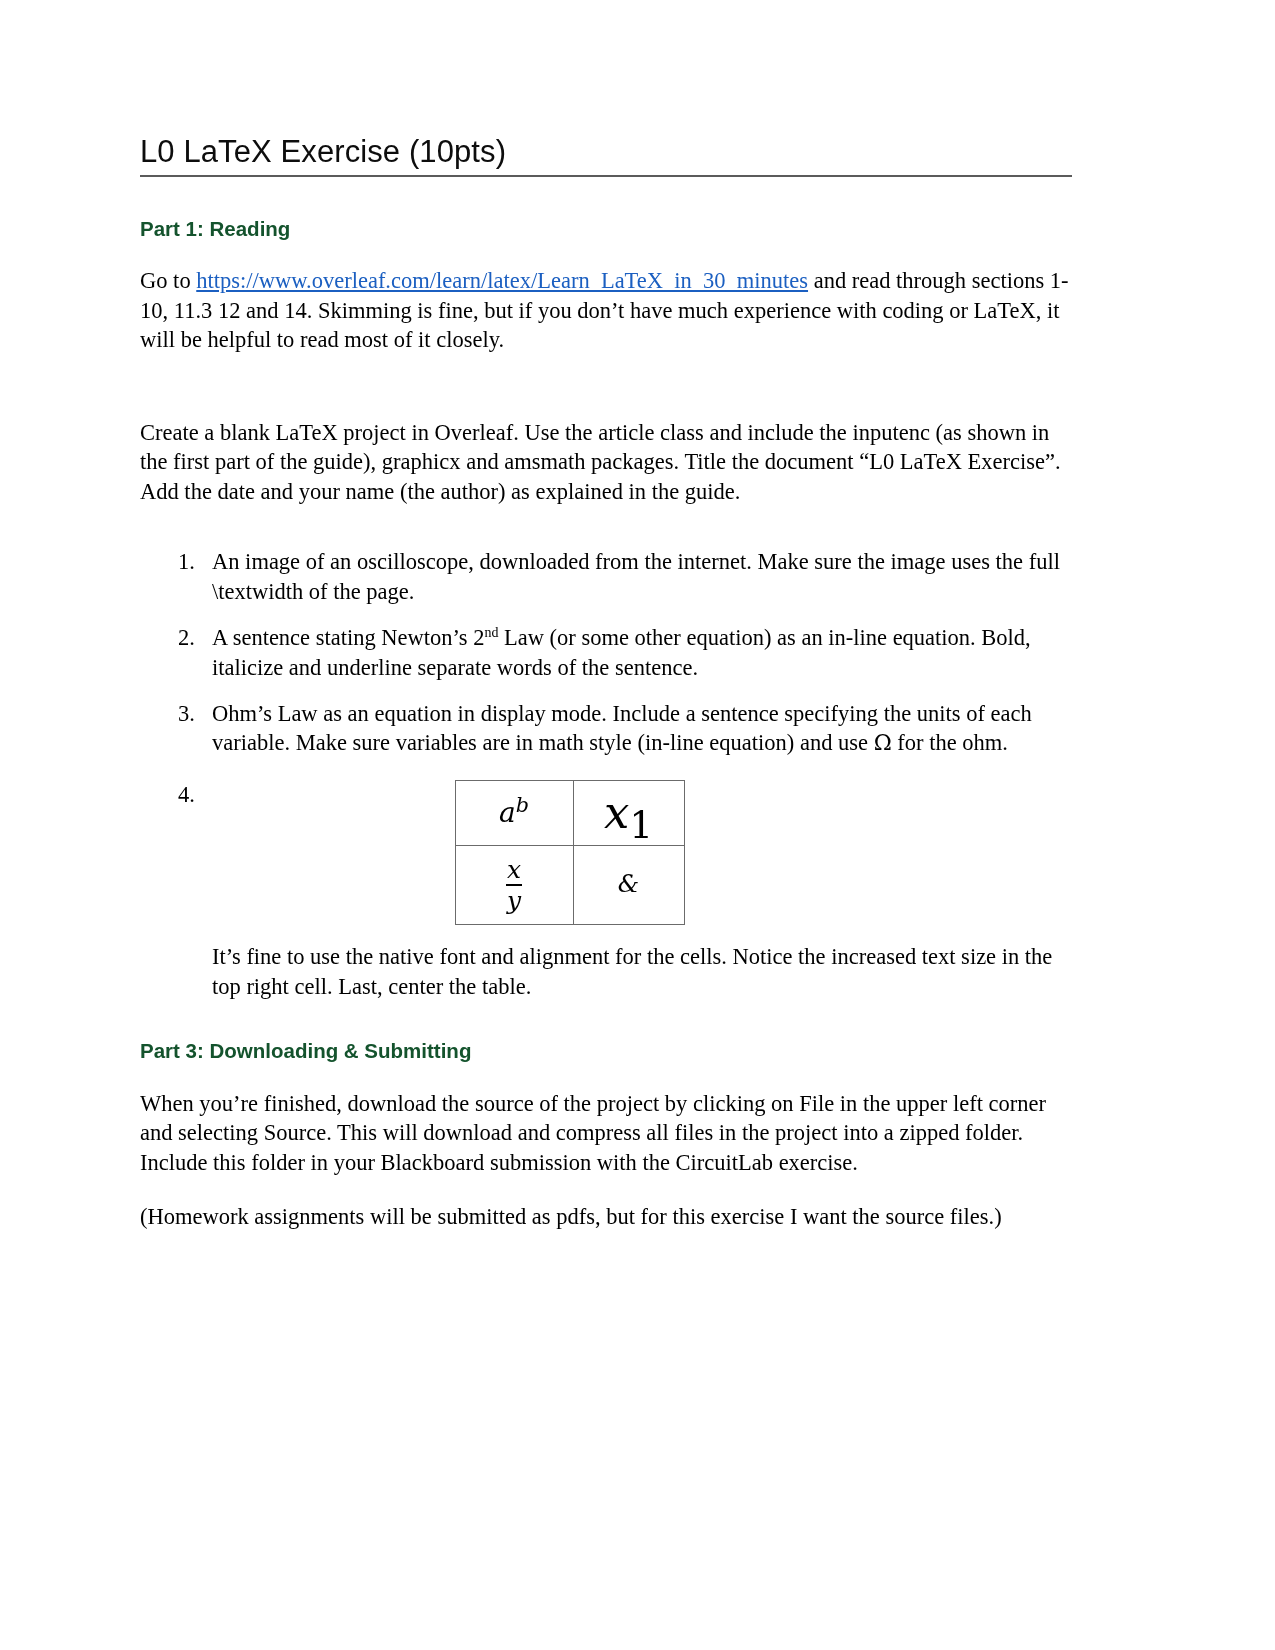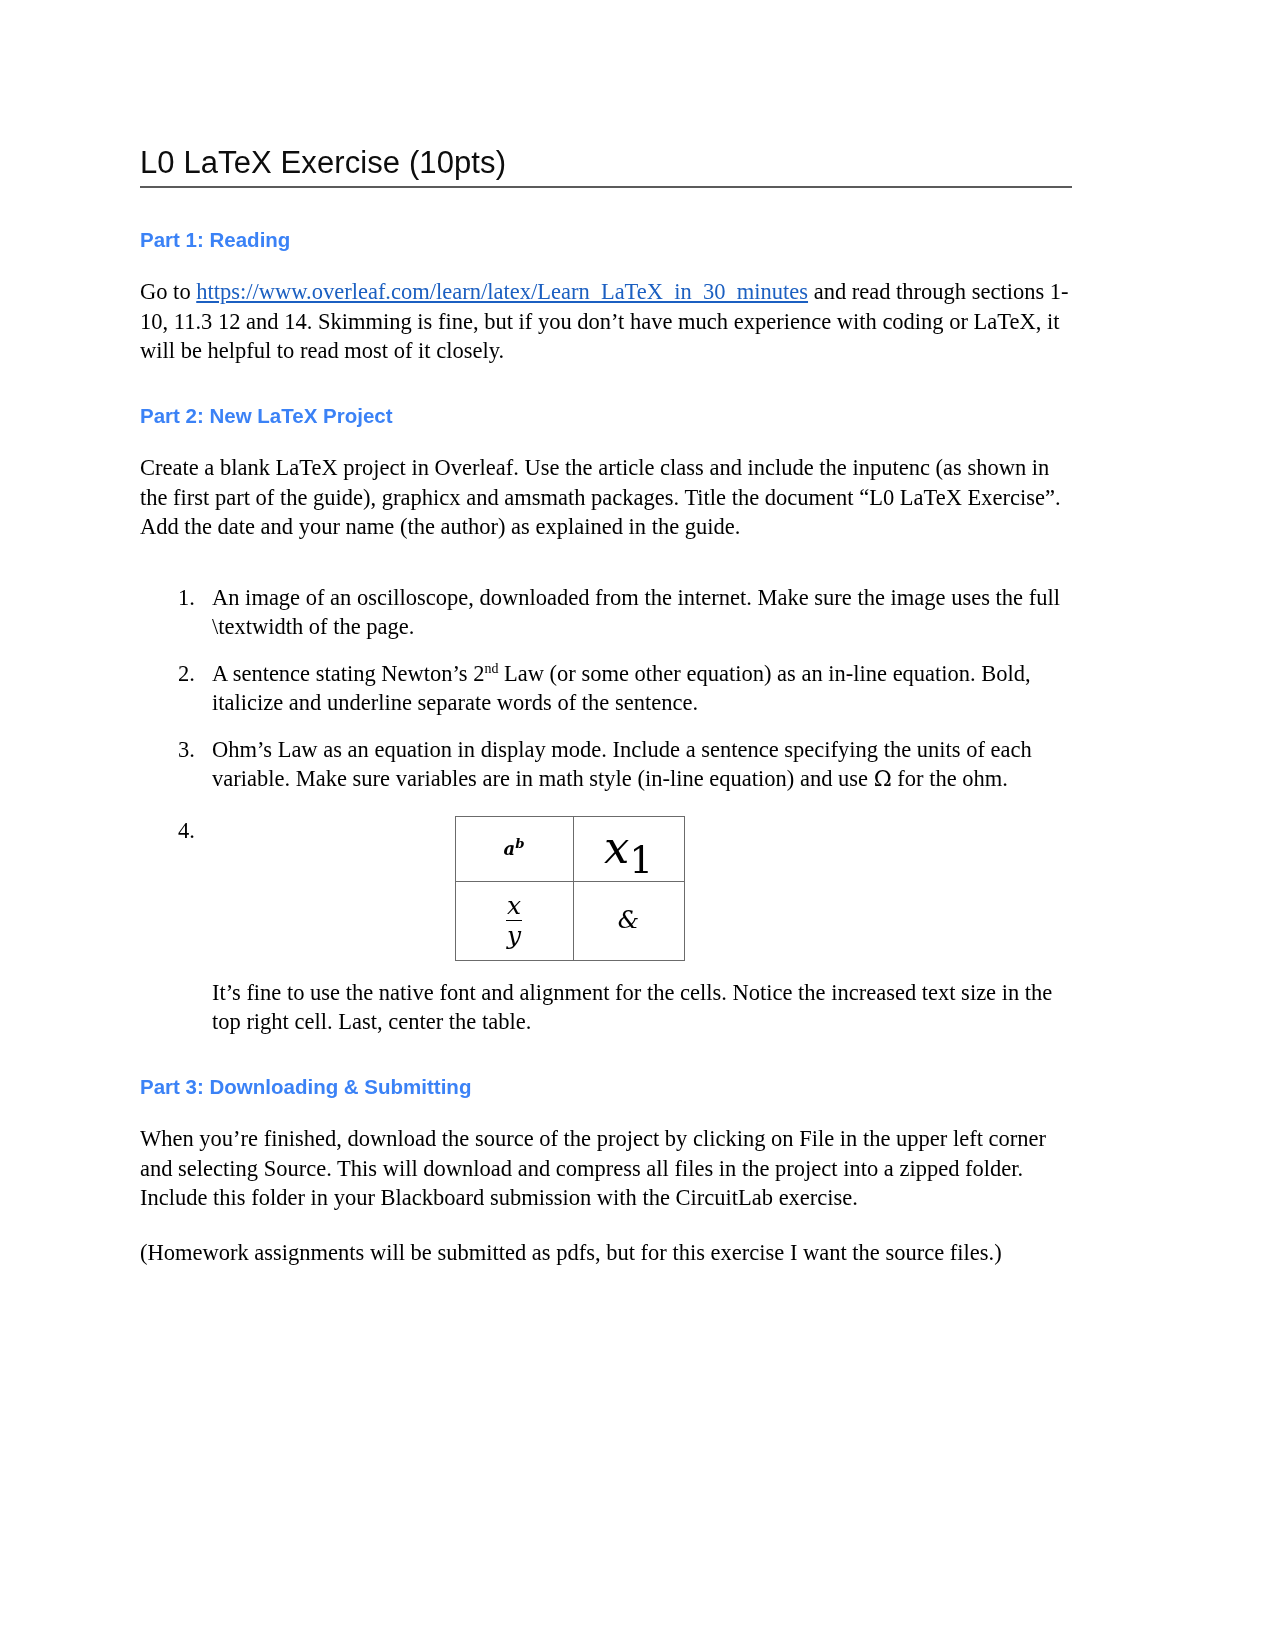--- a/index.html
+++ b/index.html
@@ -15,21 +15,21 @@
     position: relative;
     width: 1275px;
     height: 1650px;
     background: #ffffff;
     margin: 0 auto;
     overflow: hidden;
   }
   .content {
     position: absolute;
     left: 140px;
-    top: 146px;
+    top: 135px;
     width: 932px;
   }
 
   
   .doc-title {
     font-family: "Liberation Sans", "DejaVu Sans", sans-serif;
     font-size: 31px;
     font-weight: 400;
     letter-spacing: 0.1px;
     line-height: 1.12;
@@ -37,21 +37,21 @@
     padding-bottom: 5px;
     border-bottom: 2px solid #5b5b5b;
     color: #0d0d0d;
   }
 
   
   .part-heading {
     font-family: "Liberation Sans", "DejaVu Sans", sans-serif;
     font-size: 20.5px;
     font-weight: bold;
-    color: #3b82f6;
+    color: #14532d;
     margin: 0;
     line-height: 1.2;
   }
   .sp-h1 { height: 40px; }
   .sp-h2 { height: 38px; }
   .sp-p  { height: 25px; }
 
   
   p.body {
     font-size: 22.5px;
@@ -110,21 +110,21 @@
     border-collapse: collapse;
     table-layout: fixed;
   }
   table.math-table td {
     border: 1.5px solid #6b6b6b;
     text-align: center;
     vertical-align: middle;
     font-family: "DejaVu Serif", "Liberation Serif", serif;
     font-style: italic;
   }
-  td.cell-ab   { width: 115px; height: 62px; font-size: 18px; font-weight: bold; }
+  td.cell-ab   { width: 115px; height: 62px; font-size: 28px; }
   td.cell-x1   { width: 108px; height: 62px; font-size: 45px; }
   td.cell-frac { width: 115px; height: 76px; font-size: 25px; }
   td.cell-amp  { width: 108px; height: 76px; font-size: 24px; font-style: normal; }
 
   .sup-sm { font-size: 0.74em; vertical-align: super; line-height: 0; }
   .sub-lg { font-size: 0.82em; vertical-align: sub; line-height: 0; font-style: normal; }
 
   .frac {
     display: inline-block;
     text-align: center;
@@ -154,21 +154,20 @@
     <div class="sp-h1"></div>
 
     <h2 class="part-heading">Part 1: Reading</h2>
 
     <div class="sp-p"></div>
 
     <p class="body"><span>Go to </span><a class="link" href="#">https://www.overleaf.com/learn/latex/Learn_LaTeX_in_30_minutes</a><span> and read through sections 1-10, 11.3 12 and 14. Skimming is fine, but if you don’t have much experience with coding or LaTeX, it will be helpful to read most of it closely.</span></p>
 
     <div class="sp-h2"></div>
 
-    <h2 class="part-heading">Part 2: New LaTeX Project</h2>
 
     <div class="sp-p"></div>
 
     <p class="body">Create a blank LaTeX project in Overleaf. Use the article class and include the inputenc (as shown in the first part of the guide), graphicx and amsmath packages. Title the document “L0 LaTeX Exercise”. Add the date and your name (the author) as explained in the guide.</p>
 
     <div class="sp-p"></div>
 
 
     <div style="height:16px"></div>
 

